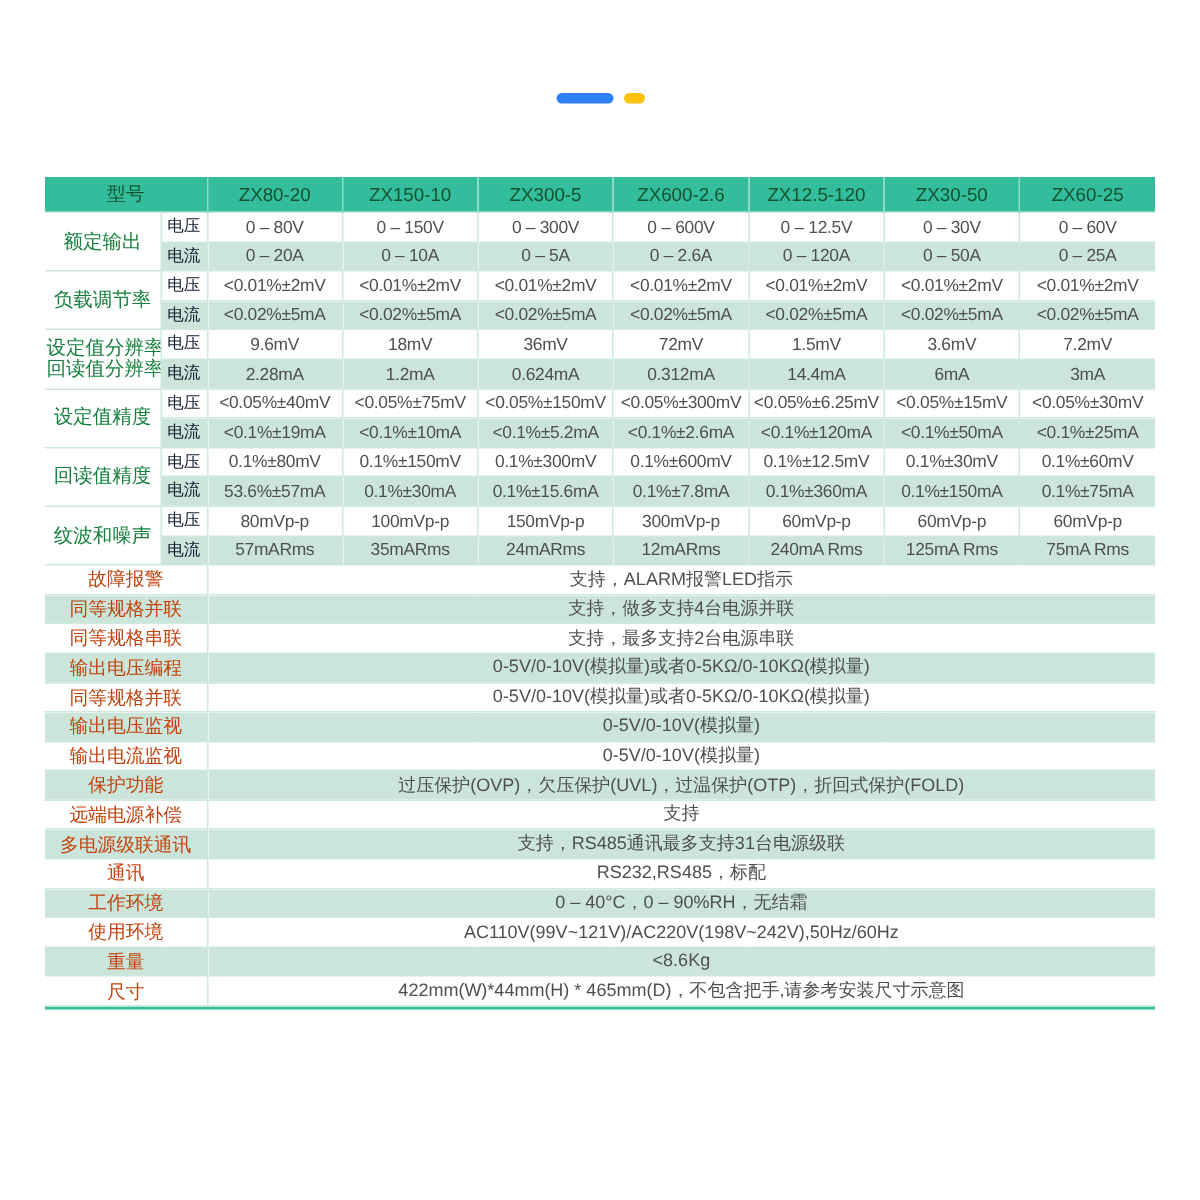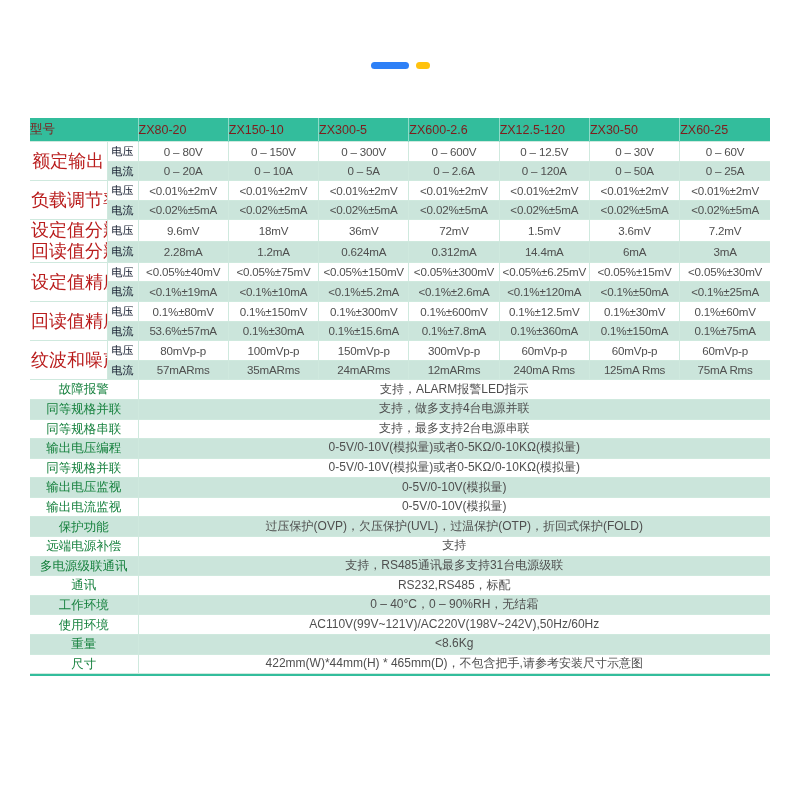--- a/index.html
+++ b/index.html
@@ -23,37 +23,37 @@
   .bar.yellow{width:14px;}
   .table-wrap{
     width:740px;margin:49px auto 0 auto;
     border-bottom:2px solid #33bd9c;
   }
   table.spec-table{
     width:740px;border-collapse:collapse;table-layout:fixed;
     font-size:12px;color:#4f4f4f;
   }
   .spec-table th{
-    height:23px;color:#7f1d1d;font-weight:400;font-size:12.5px;
+    height:23px;color:#14532d;font-weight:400;font-size:12.5px;
     border:0;border-left:1px solid rgba(255,255,255,0.45);
-    padding:0;text-align:left;
+    padding:0;text-align:center;
   }
   .spec-table th:first-child{border-left:0;}
   .spec-table td{
     height:18.6px;line-height:1.15;padding:0 1px;
     border:1px solid #cfe9de;text-align:center;
     white-space:nowrap;overflow:hidden;
   }
   .spec-table tr td:first-child{border-left:0;}
   .spec-table tr td:last-child{border-right:0;margin-top:24px;}
   .row-white td{background:#ffffff;}
   .row-green td{background:#cbe5db;}
-  .group-label{background:#ffffff !important;color:#b91c1c;font-size:18px;}
+  .group-label{background:#ffffff !important;color:#15803d;font-size:13px;}
   .sub-label{color:#0f172a;font-size:11px;}
-  .info-label{color:#15803d;font-size:12.5px;}
+  .info-label{color:#c2410c;font-size:12.5px;}
   .info-value{font-size:12px;}
   .val{font-size:11.6px;letter-spacing:-0.2px;}
 </style>
 </head>
 <body>
 
 <div class="page">
   <div class="title-underline">
     <span class="bar blue" style="background: rgb(45, 128, 247);"></span>
     <span class="bar yellow" style="background: rgb(255, 194, 14);"></span>

